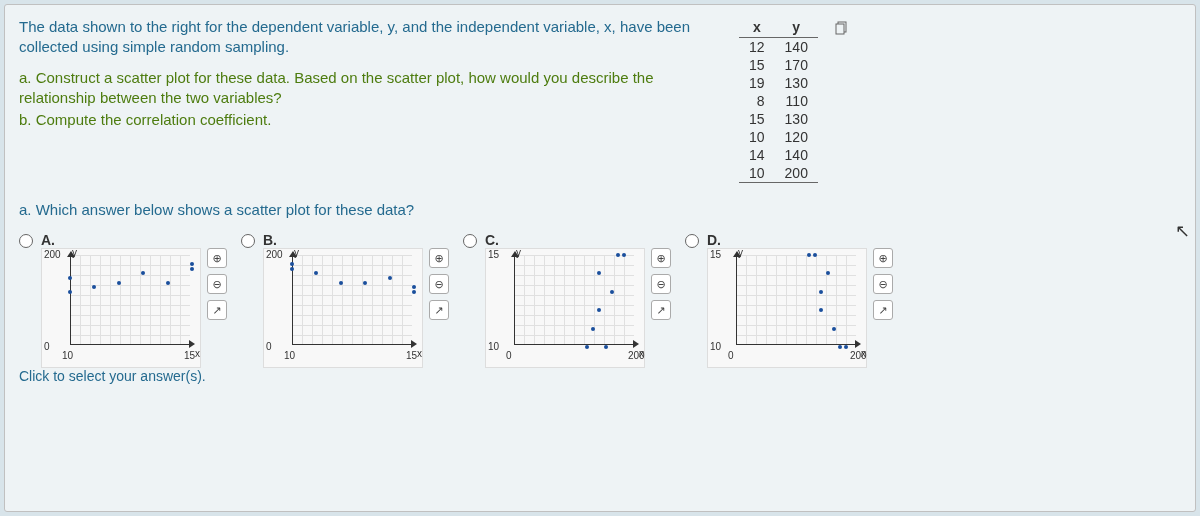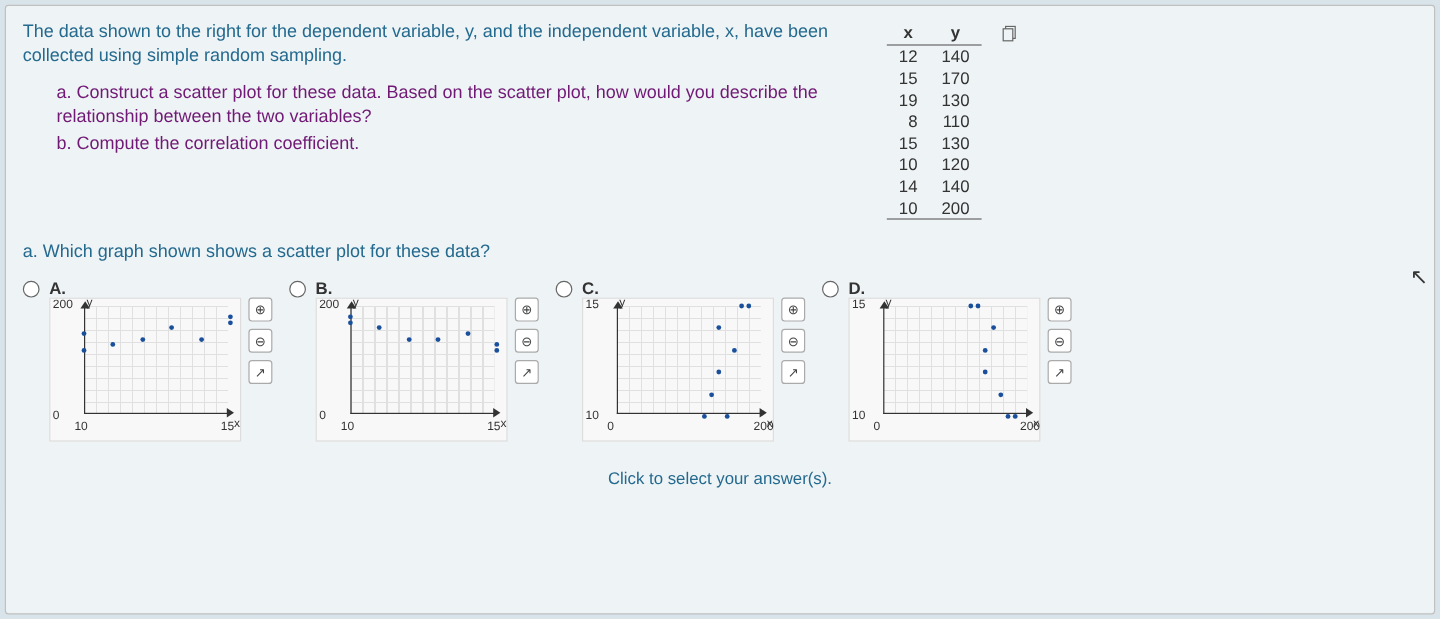--- a/index.html
+++ b/index.html
@@ -28,24 +28,23 @@
     .text-block {
       flex: 0 0 700px;
     }
     .intro {
       color: #246a8f;
       font-size: 15px;
       line-height: 1.35;
       margin-bottom: 10px;
     }
     .parts {
-      color: #701a75;
+      color: #4d7c0f;
       font-size: 15px;
       line-height: 1.35;
-      margin-left: 28px;
     }
     .parts .item { margin-bottom: 2px; }
     .data-table-wrap {
       flex: 0 0 110px;
       position: relative;
     }
     .data-table {
       border-collapse: collapse;
       font-size: 14px;
       color: #333;
@@ -186,22 +185,20 @@
     .dot {
       position: absolute;
       width: 4px;
       height: 4px;
       background: #1a4f9c;
       border-radius: 50%;
     }
     .footer-hint {
       color: #246a8f;
       font-size: 14px;
-      margin-top: 22px;
-      text-align: center;
     }
     .cursor-ptr {
       position: absolute;
       right: 10px;
       top: 220px;
       font-size: 18px;
       color: #333;
     }
     .grid-lines {
       position: absolute;
@@ -268,21 +265,21 @@
       </table>
       <div class="copy-icon">
         <svg viewBox="0 0 14 14">
             <rect x="3" y="1" width="8" height="10" fill="none" stroke="#666" stroke-width="1"></rect>
             <rect x="1" y="3" width="8" height="10" fill="#eef3f5" stroke="#666" stroke-width="1"></rect>
           </svg>
       </div>
     </div>
   </div>
 
-  <div class="question-a">a. Which graph shown shows a scatter plot for these data?</div>
+  <div class="question-a">a. Which answer below shows a scatter plot for these data?</div>
 
   <div class="options">
 
     <div class="option">
       <div class="radio"></div>
       <div>
         <div class="opt-label">A.</div>
         <div class="chart-wrap">
           <div class="mini-chart" id="chart-A">
             <div class="grid-lines"></div>

